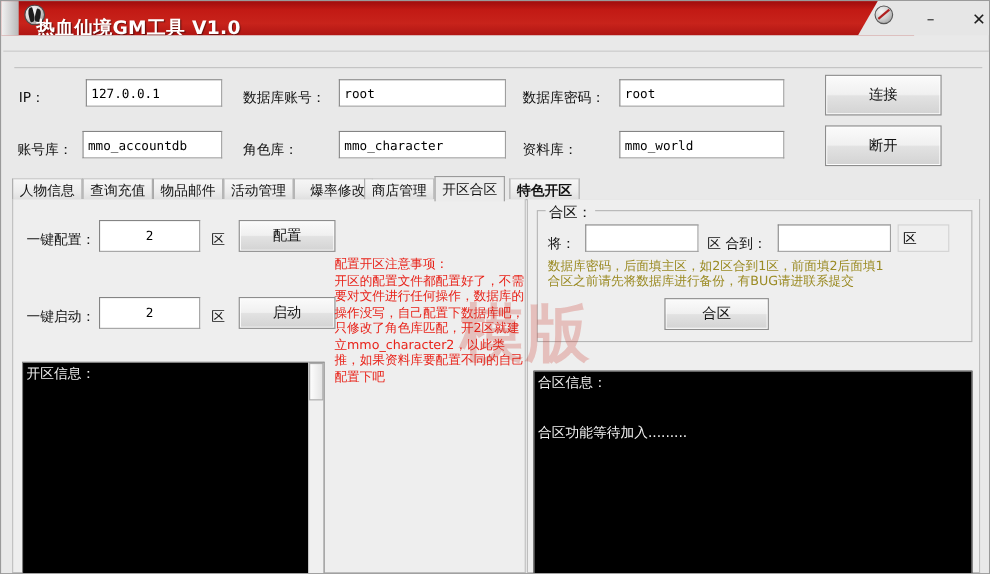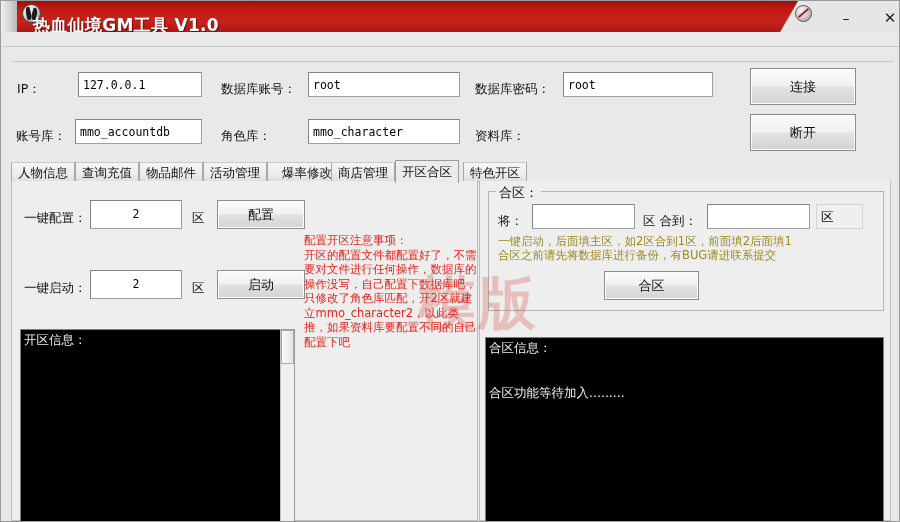--- a/index.html
+++ b/index.html
@@ -319,34 +319,35 @@
       <span>连接</span>
     </div>
 
     <div class="field-label" style="left:13px; top:81px;">账号库：</div>
     <div class="textbox" style="left:72px; top:72px; width:127px; height:25px;">mmo_accountdb</div>
 
     <div class="field-label" style="left:218px; top:81px;">角色库：</div>
     <div class="textbox" style="left:305px; top:72px; width:152px; height:25px;">mmo_character</div>
 
     <div class="field-label" style="left:472px; top:81px;">资料库：</div>
+    <div class="textbox" style="left:560px; top:72px; width:150px; height:25px;">mmo_world</div>
 
     <div class="btn" style="left:747px; top:67px; width:106px; height:37px; line-height:35px;">
       <span>断开</span>
     </div>
 
     <div class="tabstrip">
       <div class="tab" style="left:0px;">人物信息</div>
       <div class="tab" style="left:64px;">查询充值</div>
       <div class="tab" style="left:128px;">物品邮件</div>
       <div class="tab" style="left:192px;">活动管理</div>
       <div class="tab" style="left:256px;padding-left:14px;">爆率修改</div>
       <div class="tab" style="left:320px;">商店管理</div>
       <div class="tab active" style="left:384px;">开区合区</div>
-      <div class="tab" style="left:452px;">特色开区</div>
+      <div class="tab" style="left:452px;font-weight:bold;">特色开区</div>
     </div>
     <div class="tabline"></div>
 
     <div class="panel left-panel">
 
       <div class="field-label" style="left:12px; top:29px;">一键配置：</div>
       <div class="textbox" style="left:78px; top:19px; width:92px; height:29px; text-align:center; padding-left:0; line-height:27px;">2</div>
       <div class="field-label" style="left:180px; top:29px;">区</div>
       <div class="btn" style="left:205px; top:19px; width:88px; height:29px; line-height:27px;">
         <span>配置</span>
@@ -372,21 +373,21 @@
 
       <div class="groupbox" style="left:8px; top:10px; width:396px; height:120px;"></div>
       <div class="group-title" style="left:16px; top:3px;">合区：</div>
 
       <div class="field-label" style="left:18px; top:32px;">将：</div>
       <div class="textbox" style="left:52px; top:23px; width:103px; height:25px;"></div>
       <div class="field-label" style="left:163px; top:32px;">区 合到：</div>
       <div class="textbox" style="left:227px; top:23px; width:103px; height:25px;"></div>
       <div class="textbox" style="left:336px; top:23px; width:47px; height:25px; background:#efefef; border-color:#d2d2d2; font-family:'DejaVu Sans',sans-serif; font-size:12.5px;">区</div>
 
-      <div class="olivetext" style="left:18px; top:53px;">一键启动，后面填主区，如2区合到1区，前面填2后面填1
+      <div class="olivetext" style="left:18px; top:53px;">数据库密码，后面填主区，如2区合到1区，前面填2后面填1
 合区之前请先将数据库进行备份，有BUG请进联系提交</div>
 
       <div class="btn" style="left:124px; top:90px; width:95px; height:29px; line-height:27px;">
         <span>合区</span>
       </div>
 
       <div class="console" style="left:5px; top:156px; width:399px; height:213px;">合区信息：
 
 
 合区功能等待加入.........</div>

